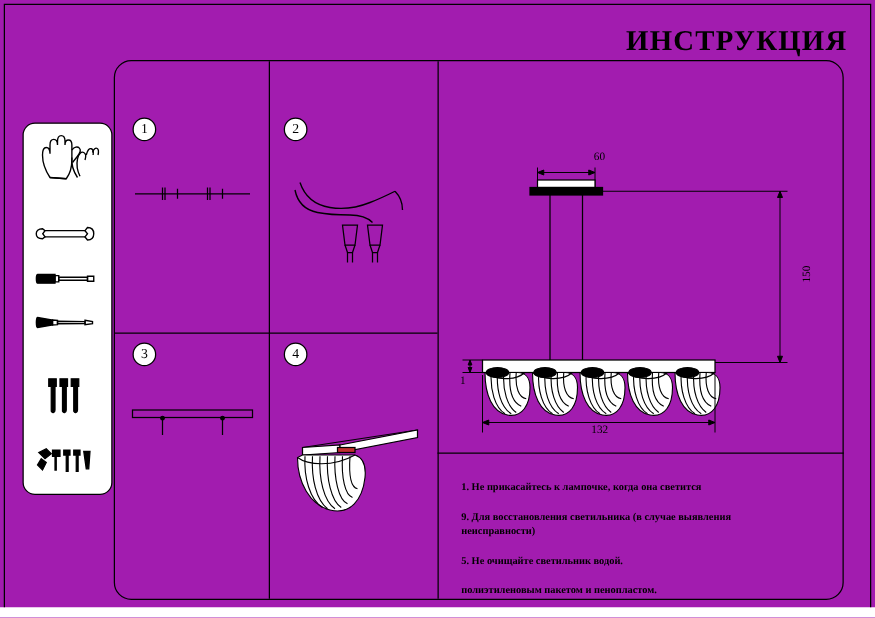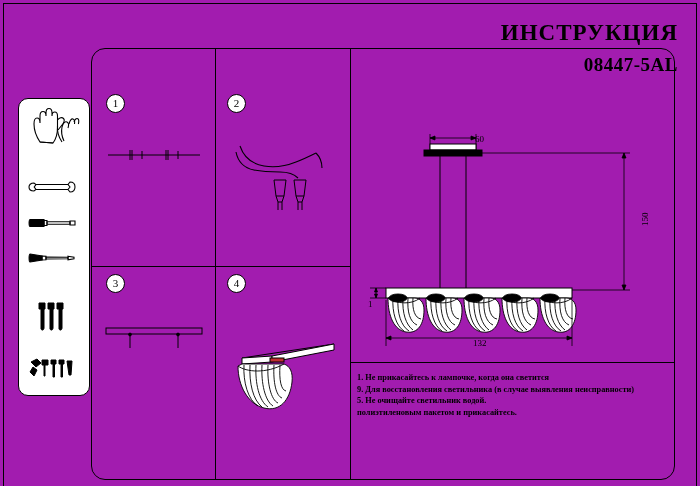--- a/index.html
+++ b/index.html
@@ -102,21 +102,21 @@
     position: absolute;
     left: 357px;
     top: 372px;
     width: 300px;
     font-family: "Liberation Serif", serif;
     font-size: 8.3px;
     line-height: 11.6px;
     color: #000;
     font-weight: bold;
   }
-  .notes div { margin: 0; }
+  .notes div { margin: 12px; }
 
   .dim-label {
     position: absolute;
     font-family: "Liberation Serif", serif;
     font-size: 9px;
     color: #000;
   }
   .dim-label.vert {
     transform: rotate(-90deg);
     transform-origin: left top;
@@ -126,21 +126,20 @@
   .abs { position: absolute; }
 </style>
 </head>
 <body>
 
 <div id="page">
 
   <div class="border-frame"></div>
 
   <div class="title">ИНСТРУКЦИЯ</div>
-  <div class="model">08447-5AL</div>
 
   <div class="tools-panel"></div>
 
   <div class="abs" style="left:26px; top:104px;">
     <svg width="56" height="44" viewBox="0 0 56 44">
       <g fill="none" stroke="#000" stroke-width="1.1">
         <path d="M14 38 C10 32 8 26 8 20 C8 16 9 14 11 14 C13 14 14 16 14 19 L14 12 C14 9 15 7.5 17 7.5 C19 7.5 20 9 20 12 L20 9 C20 6 21 4.5 23 4.5 C25 4.5 26 6 26 9 L26 12 C26 9.5 27 8 28.8 8 C30.6 8 31.5 9.5 31.5 12 L31.5 24 C31.5 30 30 35 27 39 Z"></path>
         <path d="M31.5 16 C33.5 13.5 36 13 37.5 14.5 C39 16 38 18.5 36 21 L32 26"></path>
         <path d="M36 38 C32 32 31 27 31.5 22"></path>
         <path d="M14 38 L27 39"></path>
@@ -350,25 +349,25 @@
 
       <g fill="none" stroke="#000" stroke-width="0.8">
         <path d="M28 192 L28 238 M214 192 L214 238"></path>
         <path d="M28 230 L214 230"></path>
         <path d="M28 230 L33 228 L33 232 Z" fill="#000"></path>
         <path d="M214 230 L209 228 L209 232 Z" fill="#000"></path>
       </g>
     </svg>
   </div>
 
-  <div class="dim-label" style="left:475px; top:134px;">60</div>
+  <div class="dim-label" style="left:475px; top:120px;">60</div>
   <div class="dim-label vert" style="left:640px; top:226px;">150</div>
   <div class="dim-label" style="left:368px; top:299px;">1</div>
   <div class="dim-label" style="left:473px; top:338px;text-align:right;">132</div>
 
   <div class="notes">
     <div>1. Не прикасайтесь к лампочке, когда она светится</div>
     <div>9. Для восстановления светильника (в случае выявления неисправности)</div>
     <div>5. Не очищайте светильник водой.</div>
-    <div>полиэтиленовым пакетом и прикасайтесь.</div>
+    <div>полиэтиленовым пакетом и пенопластом.</div>
   </div>
 
 </div>
 
 </body></html>

